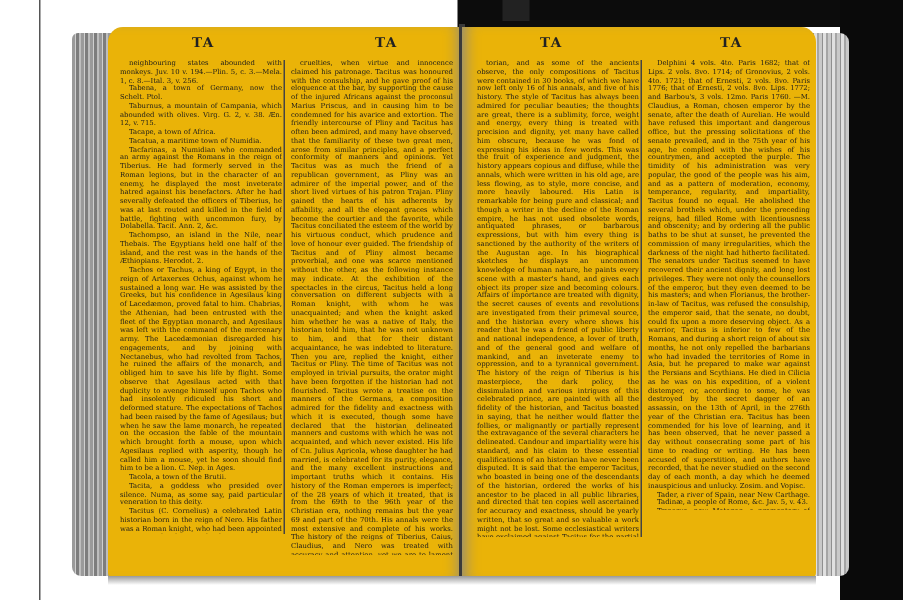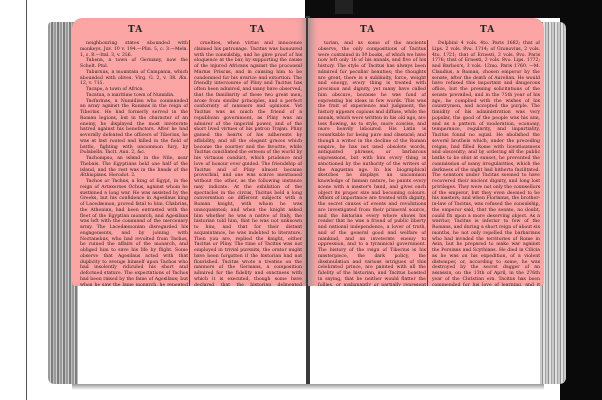--- a/index.html
+++ b/index.html
@@ -9,21 +9,21 @@
   .topdark{position:absolute;left:305px;top:0;width:297px;height:18px;background:#0c0c0c;}
   .sticker{position:absolute;left:335px;top:0;width:18px;height:14px;background:#222;color:#bbb;font-size:5px;line-height:5px;font-family:"DejaVu Sans Mono",monospace;overflow:hidden;}
   .rightdark{position:absolute;left:560px;top:0;width:42px;height:400px;background:#0a0a0a;}
   .book{position:absolute;left:40px;top:14px;width:530px;height:380px;}
   .edge-left{position:absolute;left:8px;top:8px;width:30px;height:362px;
     background:repeating-linear-gradient(90deg,#9a9a9a 0 2px,#cfcfcf 2px 3px,#7d7d7d 3px 5px,#bdbdbd 5px 6px);
     border-radius:4px 0 0 6px;}
   .edge-right{position:absolute;left:500px;top:8px;width:26px;height:362px;
     background:repeating-linear-gradient(90deg,#c9c9c9 0 2px,#8f8f8f 2px 3px,#e0e0e0 3px 5px,#a5a5a5 5px 6px);
     border-radius:0 6px 6px 0;}
-  .page{position:absolute;top:4px;height:268px;background:#fca5a5;overflow:hidden;}
+  .page{position:absolute;top:4px;height:368px;background:#eab308;overflow:hidden;}
   .page.left{left:32px;width:236px;border-radius:10px 0 0 4px;box-shadow:inset -8px 0 10px -6px #888;}
   .page.right{left:268px;width:236px;border-radius:0 10px 4px 0;box-shadow:inset 8px 0 10px -6px #888;}
   .gutter{position:absolute;left:266px;top:2px;width:4px;height:374px;background:#3a3a3a;}
   .heads{position:absolute;top:6px;left:0;width:100%;height:14px;}
   .runhead{position:absolute;font-weight:bold;font-size:9px;letter-spacing:1px;color:#222;}
   .col{position:absolute;top:22px;width:108px;font-size:4.6px;line-height:5.75px;color:#1a1a1a;text-align:justify;hyphens:auto;overflow:hidden;}
   .col p{margin:0;text-indent:6px;}
   .col.c1{left:8px;height:316px;}
   .col.c2{left:122px;height:330px;}
   .col.c3{left:10px;height:318px;}

